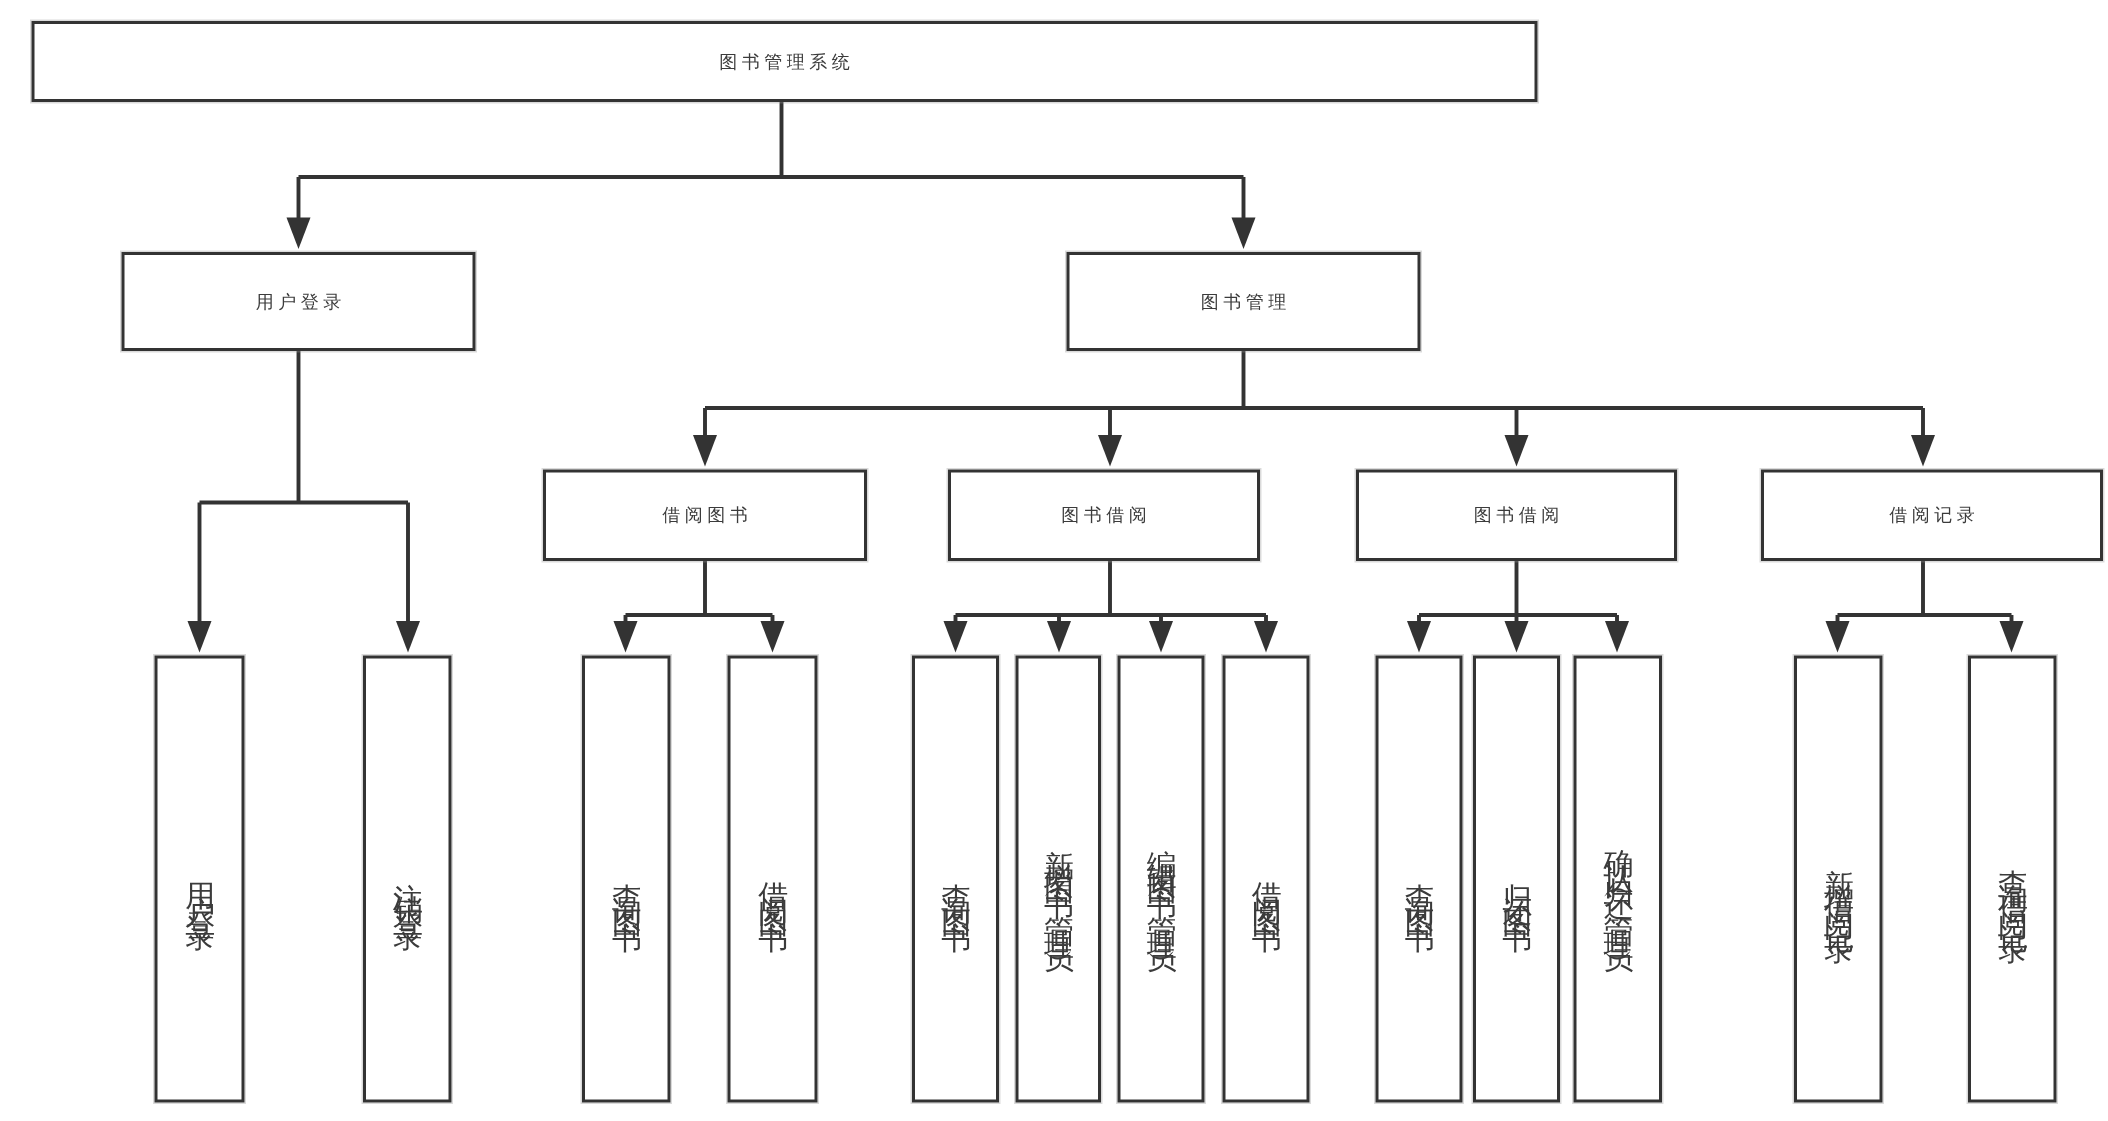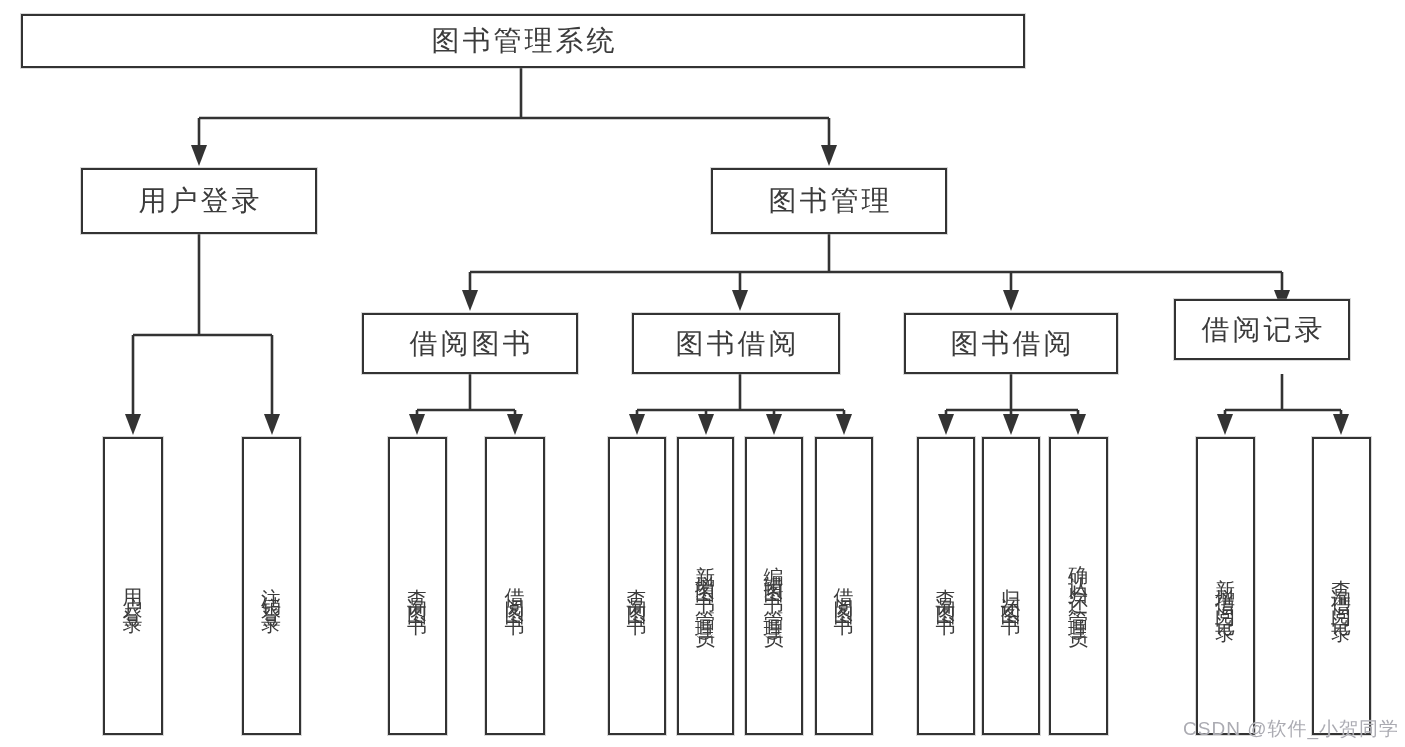--- a/index.html
+++ b/index.html
@@ -24,21 +24,21 @@
     position:absolute;
     z-index:2;
     background:var(--bg);
     border:2.5px solid var(--border);
     box-sizing:border-box;
     display:flex;align-items:center;justify-content:center;
     color:var(--text);
     box-shadow:0 0 0 1px rgba(150,150,150,0.35);
   }
   .node.h span{
-    font-size:28px;
+    font-size:12px;
     letter-spacing:3px;
     white-space:nowrap;
     transform:translateX(1.5px); 
   }
   .node.v span{
     writing-mode:vertical-rl;
     text-orientation:mixed;
     font-size:20px;
     letter-spacing:9px;
     line-height:1;
@@ -104,21 +104,21 @@
 
   <div class="node h" style="left:362px;top:313px;width:216px;height:61px;">
     <span>借阅图书</span>
   </div>
   <div class="node h" style="left:632px;top:313px;width:208px;height:61px;">
     <span>图书借阅</span>
   </div>
   <div class="node h" style="left:904px;top:313px;width:214px;height:61px;">
     <span>图书借阅</span>
   </div>
-  <div class="node h" style="left:1174px;top:299px;width:176px;height:61px;">
+  <div class="node h" style="left:1174px;top:313px;width:228px;height:61px;">
     <span>借阅记录</span>
   </div>
 
   <div class="node v" style="left:103px;top:437px;width:60px;height:298px;">
     <span>用户登录</span>
   </div>
   <div class="node v" style="left:242px;top:437px;width:59px;height:298px;">
     <span>注销登录</span>
   </div>
 
@@ -152,14 +152,13 @@
     <span>确认归还（管理员）</span>
   </div>
 
   <div class="node v" style="left:1196px;top:437px;width:59px;height:298px;">
     <span>新增借阅记录</span>
   </div>
   <div class="node v" style="left:1312px;top:437px;width:59px;height:298px;">
     <span>查询借阅记录</span>
   </div>
 
-  <div id="watermark">CSDN @软件_小贺同学</div>
 </div>
 
 </body></html>

